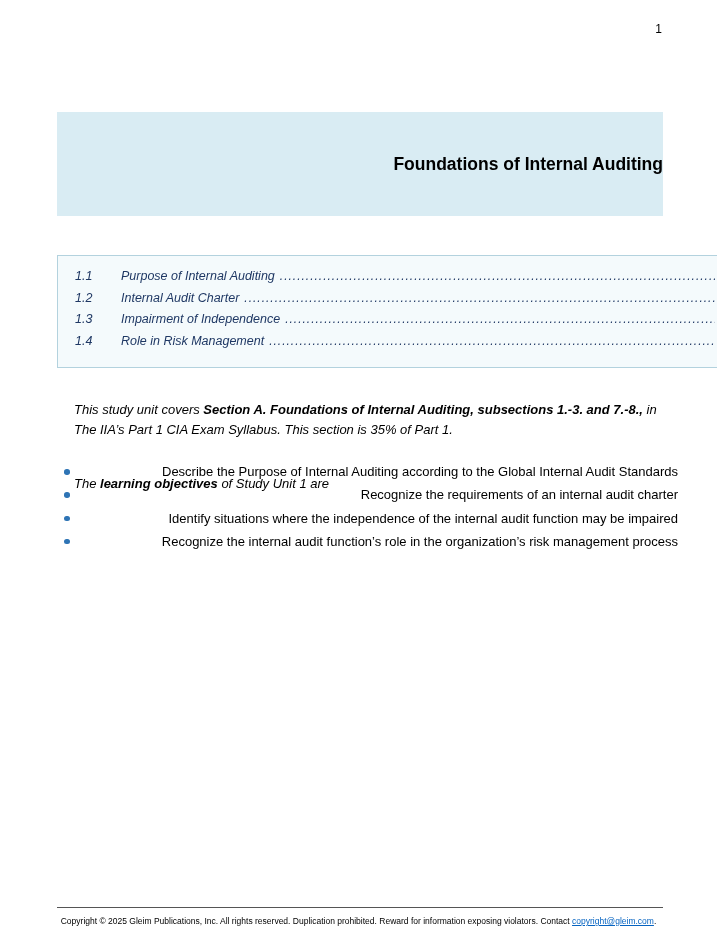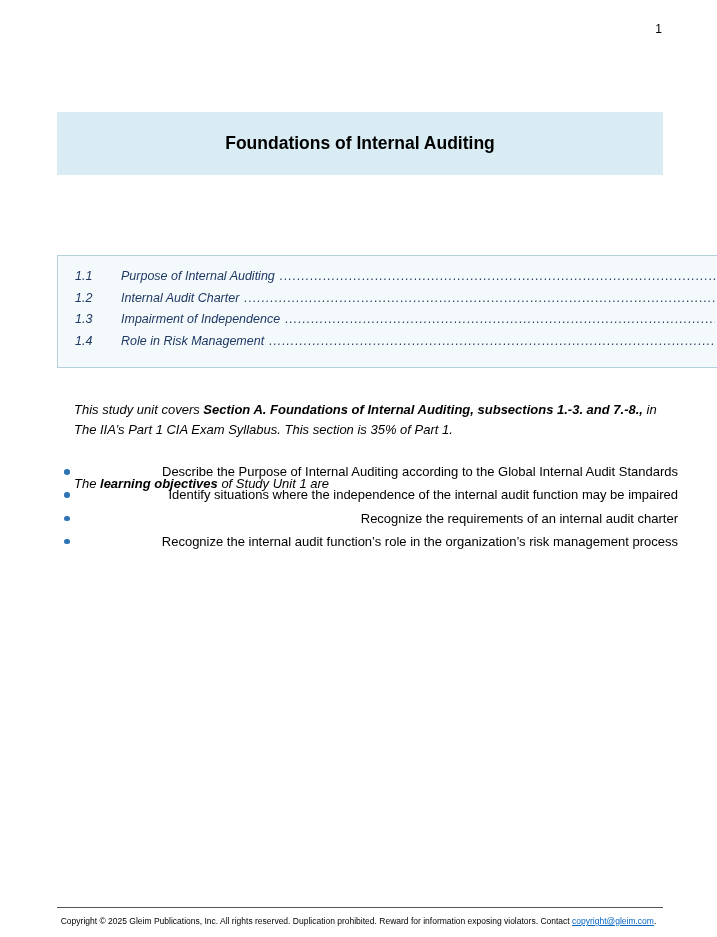--- a/index.html
+++ b/index.html
@@ -27,25 +27,25 @@
     text-align: center;
     font-size: 23px;
     font-weight: bold;
     letter-spacing: 0.2px;
   }
   .banner {
     position: absolute;
     left: 57px;
     top: 112px;
     width: 606px;
-    height: 63px;
+    height: 104px;
     background: var(--banner-bg, #d9ecf3);
     display: flex;
     align-items: center;
-    justify-content: center;
+    justify-content: flex-end;
   }
   .banner-title {
     font-size: 17.5px;
     font-weight: bold;
   }
   .toc-box {
     position: absolute;
     left: 57px;
     top: 255px;
     width: 704px;
@@ -171,22 +171,22 @@
         <span class="toc-page">7</span>
       </div>
     </div>
 
   <p class="para p1"><span>This study unit covers </span><b>Section A. Foundations of Internal Auditing, subsections 1.-3. and 7.-8.,</b><span> in The IIA’s Part 1 CIA Exam Syllabus. This section is 35% of Part 1.</span></p>
 
   <p class="para p2"><span>The </span><b>learning objectives</b><span> of Study Unit 1 are</span></p>
 
   <ul class="objectives" id="objectives-list">
       <li>Describe the Purpose of Internal Auditing according to the Global Internal Audit Standards</li>
+      <li>Recognize the requirements of an internal audit charter</li>
       <li>Identify situations where the independence of the internal audit function may be impaired</li>
-      <li>Recognize the requirements of an internal audit charter</li>
       <li>Recognize the internal audit function’s role in the organization’s risk management process</li>
     </ul>
 
   <div class="footer-rule"></div>
 
   <div class="footer"><span>Copyright © 2025 Gleim Publications, Inc. All rights reserved. Duplication prohibited. Reward for information exposing violators. Contact </span><a href="#" class="footer-link">copyright@gleim.com</a><span>.</span></div>
 
 </div>
 
 </body></html>

